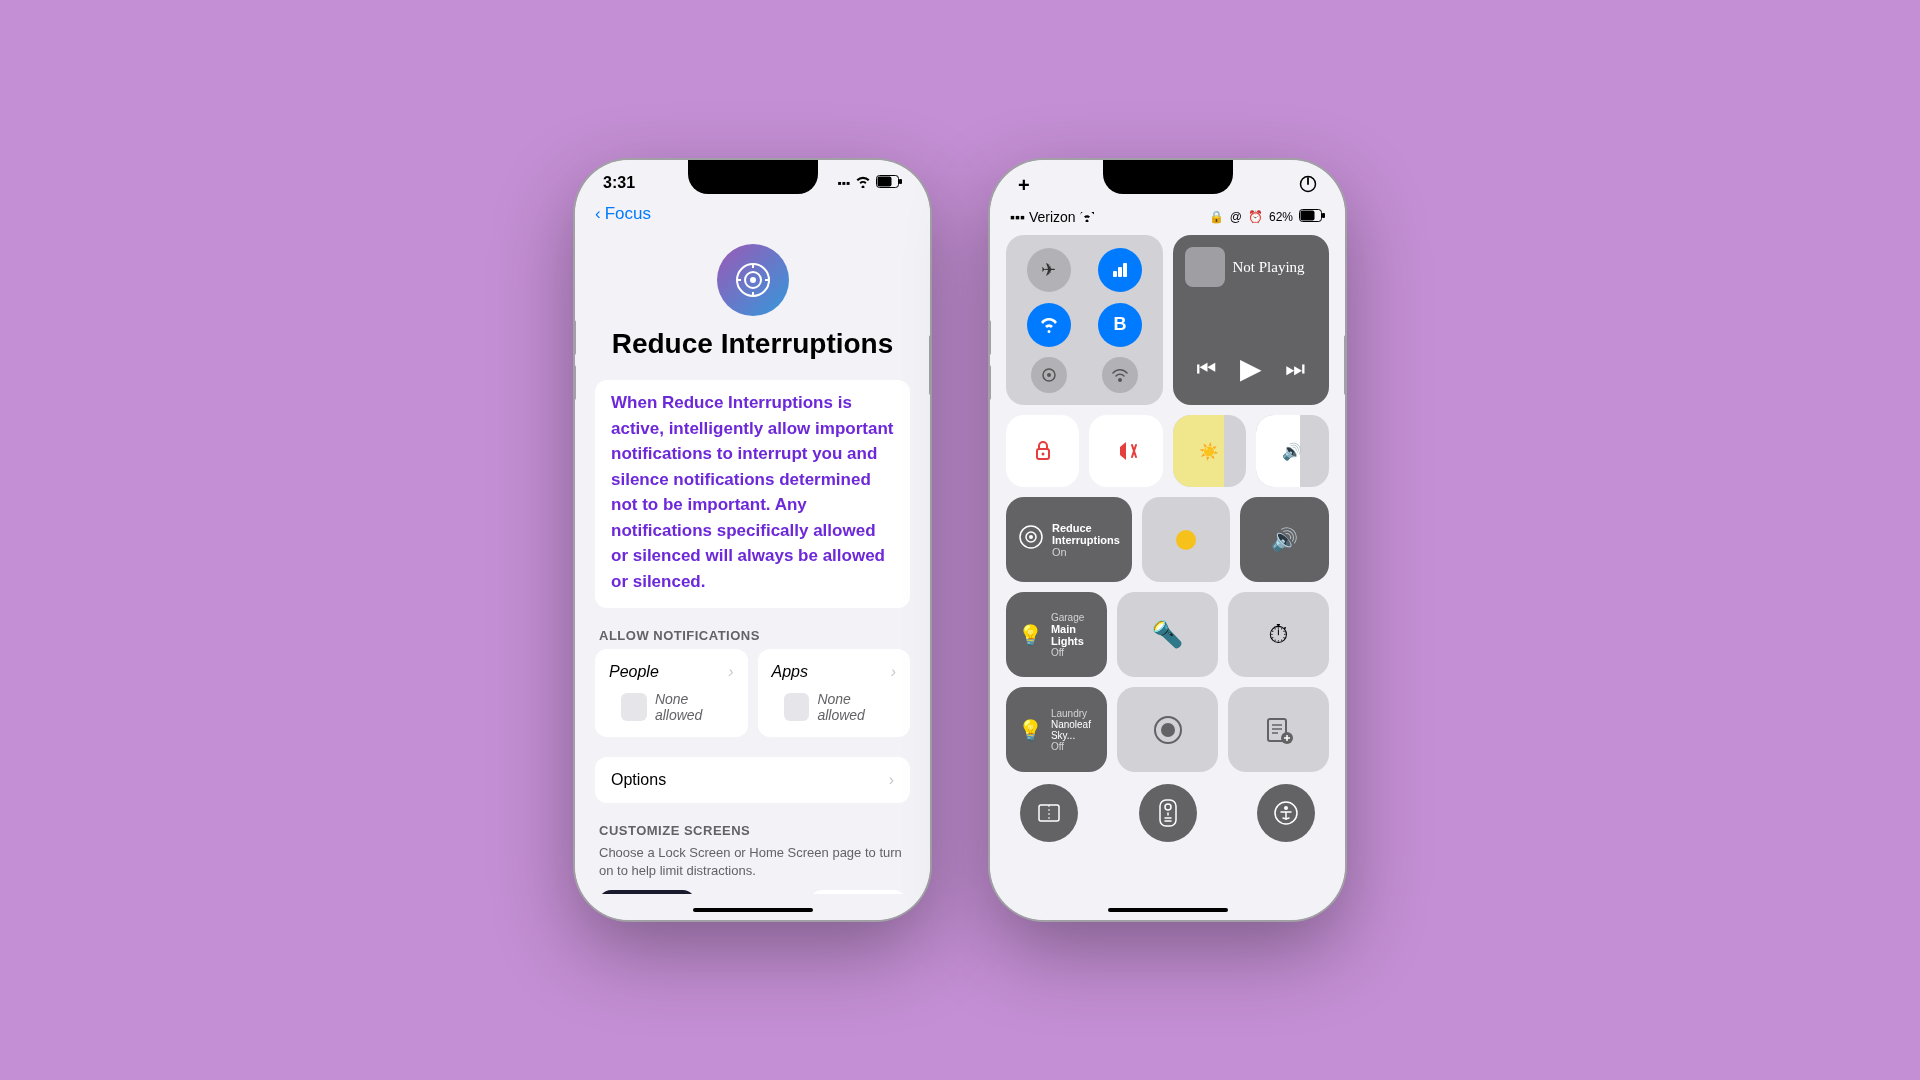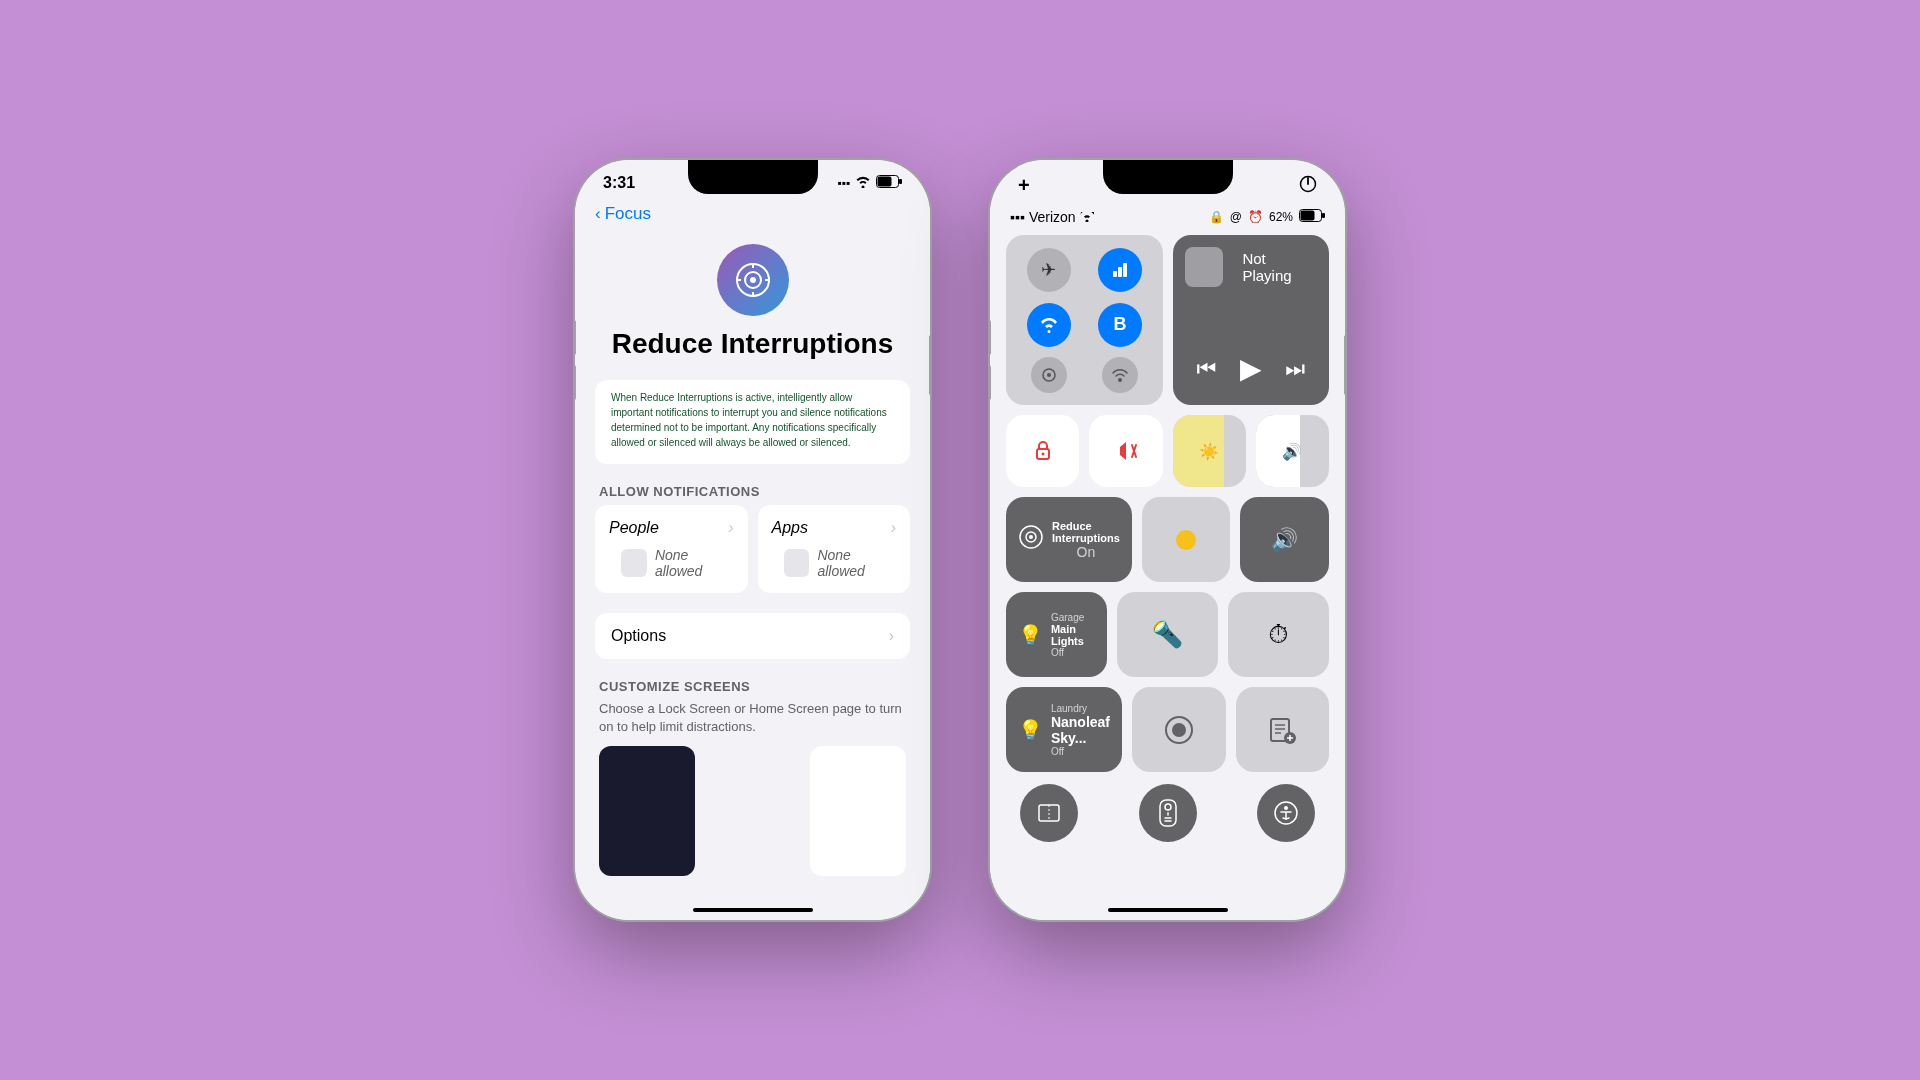--- a/index.html
+++ b/index.html
@@ -138,23 +138,24 @@
       width: 26px;
       height: 26px;
       background: white;
       border-radius: 50%;
       top: 2px;
       right: 2px;
       box-shadow: 0 2px 4px rgba(0,0,0,0.2);
     }
     .toggle-desc {
       padding: 10px 0 14px;
-      font-size: 10px;
-      color: #14532d;
+      font-size: 17px;
+      color: #6d28d9;
       line-height: 1.5;
+      font-weight: bold;
     }
 
     .section-header {
       font-size: 13px;
       font-weight: 600;
       color: #636366;
       text-transform: uppercase;
       letter-spacing: 0.5px;
       margin-bottom: 6px;
       padding: 0 4px;
@@ -484,21 +485,21 @@
           <div style="width:36px;height:36px;border-radius:50%;background:rgba(0,0,0,0.15);display:flex;align-items:center;justify-content:center;font-size:14px;color:#555;">
             <svg width="18" height="18" viewBox="0 0 18 18" fill="none">
               <circle cx="9" cy="14" r="2" fill="#555"></circle>
               <path d="M5 10a5.5 5.5 0 0 1 8 0" stroke="#555" stroke-width="1.5" fill="none" stroke-linecap="round"></path>
               <path d="M2 7a9 9 0 0 1 14 0" stroke="#555" stroke-width="1.5" fill="none" stroke-linecap="round"></path>
             </svg>
           </div>
         </div>
 
         <div style="background:#636366;border-radius:18px;height:170px;padding:12px;display:flex;flex-direction:column;justify-content:space-between;">
-          <div style="display:flex;align-items:center;gap:19px;">
+          <div style="display:flex;align-items:center;gap:8px;font-family:Liberation Serif, serif;">
             <div style="width:40px;height:40px;background:#9e9ea3;border-radius:8px;"></div>
             <span style="color:white;font-size:15px;font-weight:500;">Not Playing</span>
           </div>
           <div style="display:flex;justify-content:space-around;align-items:center;padding:8px 0;">
             <span style="color:white;font-size:22px;">⏮</span>
             <span style="color:white;font-size:28px;">▶</span>
             <span style="color:white;font-size:22px;">⏭</span>
           </div>
         </div>
       </div>
@@ -537,21 +538,21 @@
         <div style="background:#636366;border-radius:18px;height:85px;display:flex;align-items:center;padding:10px 12px;gap:8px;">
           <span style="font-size:20px;">
             <svg width="26" height="26" viewBox="0 0 26 26" fill="none">
               <circle cx="13" cy="13" r="11" fill="none" stroke="white" stroke-width="1.5"></circle>
               <circle cx="13" cy="13" r="5" fill="none" stroke="white" stroke-width="1.5"></circle>
               <circle cx="13" cy="13" r="2" fill="white"></circle>
             </svg>
           </span>
           <div>
             <div style="color:white;font-size:11px;font-weight:600;">Reduce Interruptions</div>
-            <div style="color:rgba(255,255,255,0.7);font-size:14px;text-align:center;">On</div>
+            <div style="color:rgba(255,255,255,0.7);font-size:11px;">On</div>
           </div>
         </div>
 
         <div style="background:#d1d1d6;border-radius:18px;height:85px;display:flex;align-items:center;justify-content:center;">
           <div style="width:20px;height:20px;border-radius:50%;background:#f6c11b;"></div>
         </div>
 
         <div style="background:#636366;border-radius:18px;height:85px;display:flex;align-items:center;justify-content:center;font-size:22px;">
           <span style="color:#007aff;">🔊</span>
         </div>
@@ -576,21 +577,21 @@
           <span>⏱</span>
         </div>
       </div>
 
       <div style="padding:0 16px;display:grid;grid-template-columns:1fr 1fr 1fr;gap:10px;margin-top:10px;">
 
         <div style="background:#636366;border-radius:18px;height:85px;display:flex;align-items:center;padding:8px 12px;gap:8px;">
           <span style="font-size:20px;">💡</span>
           <div>
             <div style="color:rgba(255,255,255,0.7);font-size:10px;">Laundry</div>
-            <div style="color:white;font-size:14px;font-weight:700;">Nanoleaf Sky...</div>
+            <div style="color:white;font-size:10px;font-weight:400;">Nanoleaf Sky...</div>
             <div style="color:rgba(255,255,255,0.7);font-size:10px;">Off</div>
           </div>
         </div>
 
         <div style="background:#d1d1d6;border-radius:18px;height:85px;display:flex;align-items:center;justify-content:center;">
           <svg width="32" height="32" viewBox="0 0 32 32" fill="none">
             <circle cx="16" cy="16" r="13" stroke="#636366" stroke-width="2" fill="none"></circle>
             <circle cx="16" cy="16" r="7" fill="#636366"></circle>
           </svg>
         </div>

